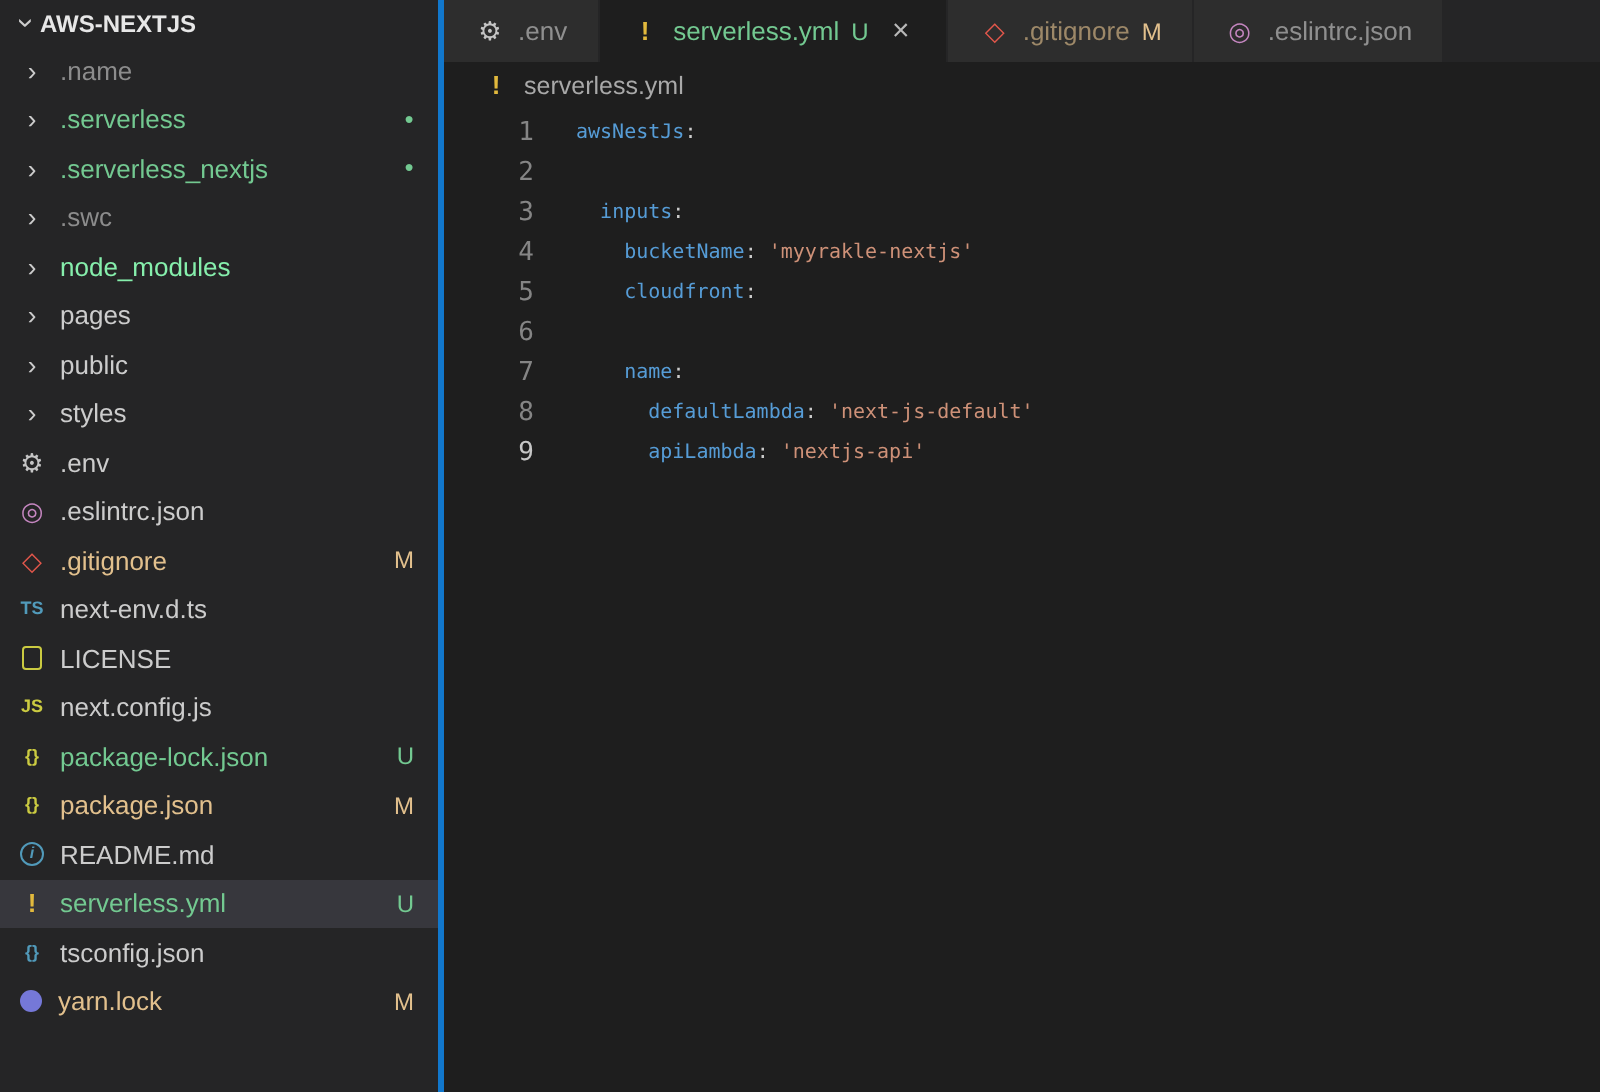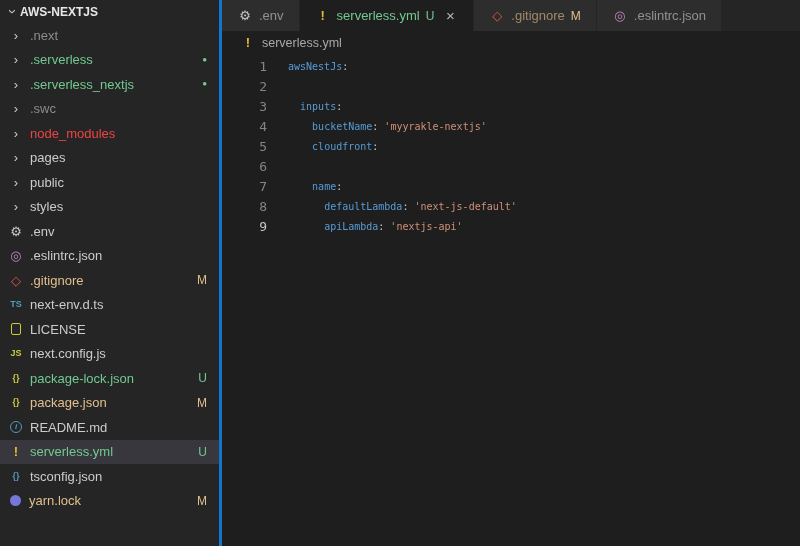--- a/index.html
+++ b/index.html
@@ -63,21 +63,21 @@
 <div class="app">
 
   <aside class="sidebar">
     <div class="root-row">
       <span class="chev expanded">›</span>
       <span class="root-label">AWS-NEXTJS</span>
     </div>
     <div class="tree">
         <div class="trow">
           <span class="ficon chev">›</span>
-          <span class="tlabel" style="color: rgb(140, 140, 140);">.next</span>
+          <span class="tlabel" style="color: rgb(140, 140, 140);">.name</span>
           <span class="tright"></span>
         </div>
         <div class="trow">
           <span class="ficon chev">›</span>
           <span class="tlabel" style="color: rgb(115, 201, 145);">.serverless</span>
           <span class="tright">
             <span class="dot" style="color: rgb(115, 201, 145);">●</span>
           </span>
         </div>
         <div class="trow">
@@ -87,21 +87,21 @@
             <span class="dot" style="color: rgb(115, 201, 145);">●</span>
           </span>
         </div>
         <div class="trow">
           <span class="ficon chev">›</span>
           <span class="tlabel" style="color: rgb(140, 140, 140);">.swc</span>
           <span class="tright"></span>
         </div>
         <div class="trow">
           <span class="ficon chev">›</span>
-          <span class="tlabel" style="color: #ef4444; text-align: right;">node_modules</span>
+          <span class="tlabel" style="color: #86efac; text-align: right;">node_modules</span>
           <span class="tright"></span>
         </div>
         <div class="trow">
           <span class="ficon chev">›</span>
           <span class="tlabel" style="color: rgb(204, 204, 204);">pages</span>
           <span class="tright"></span>
         </div>
         <div class="trow">
           <span class="ficon chev">›</span>
           <span class="tlabel" style="color: rgb(204, 204, 204);">public</span>

